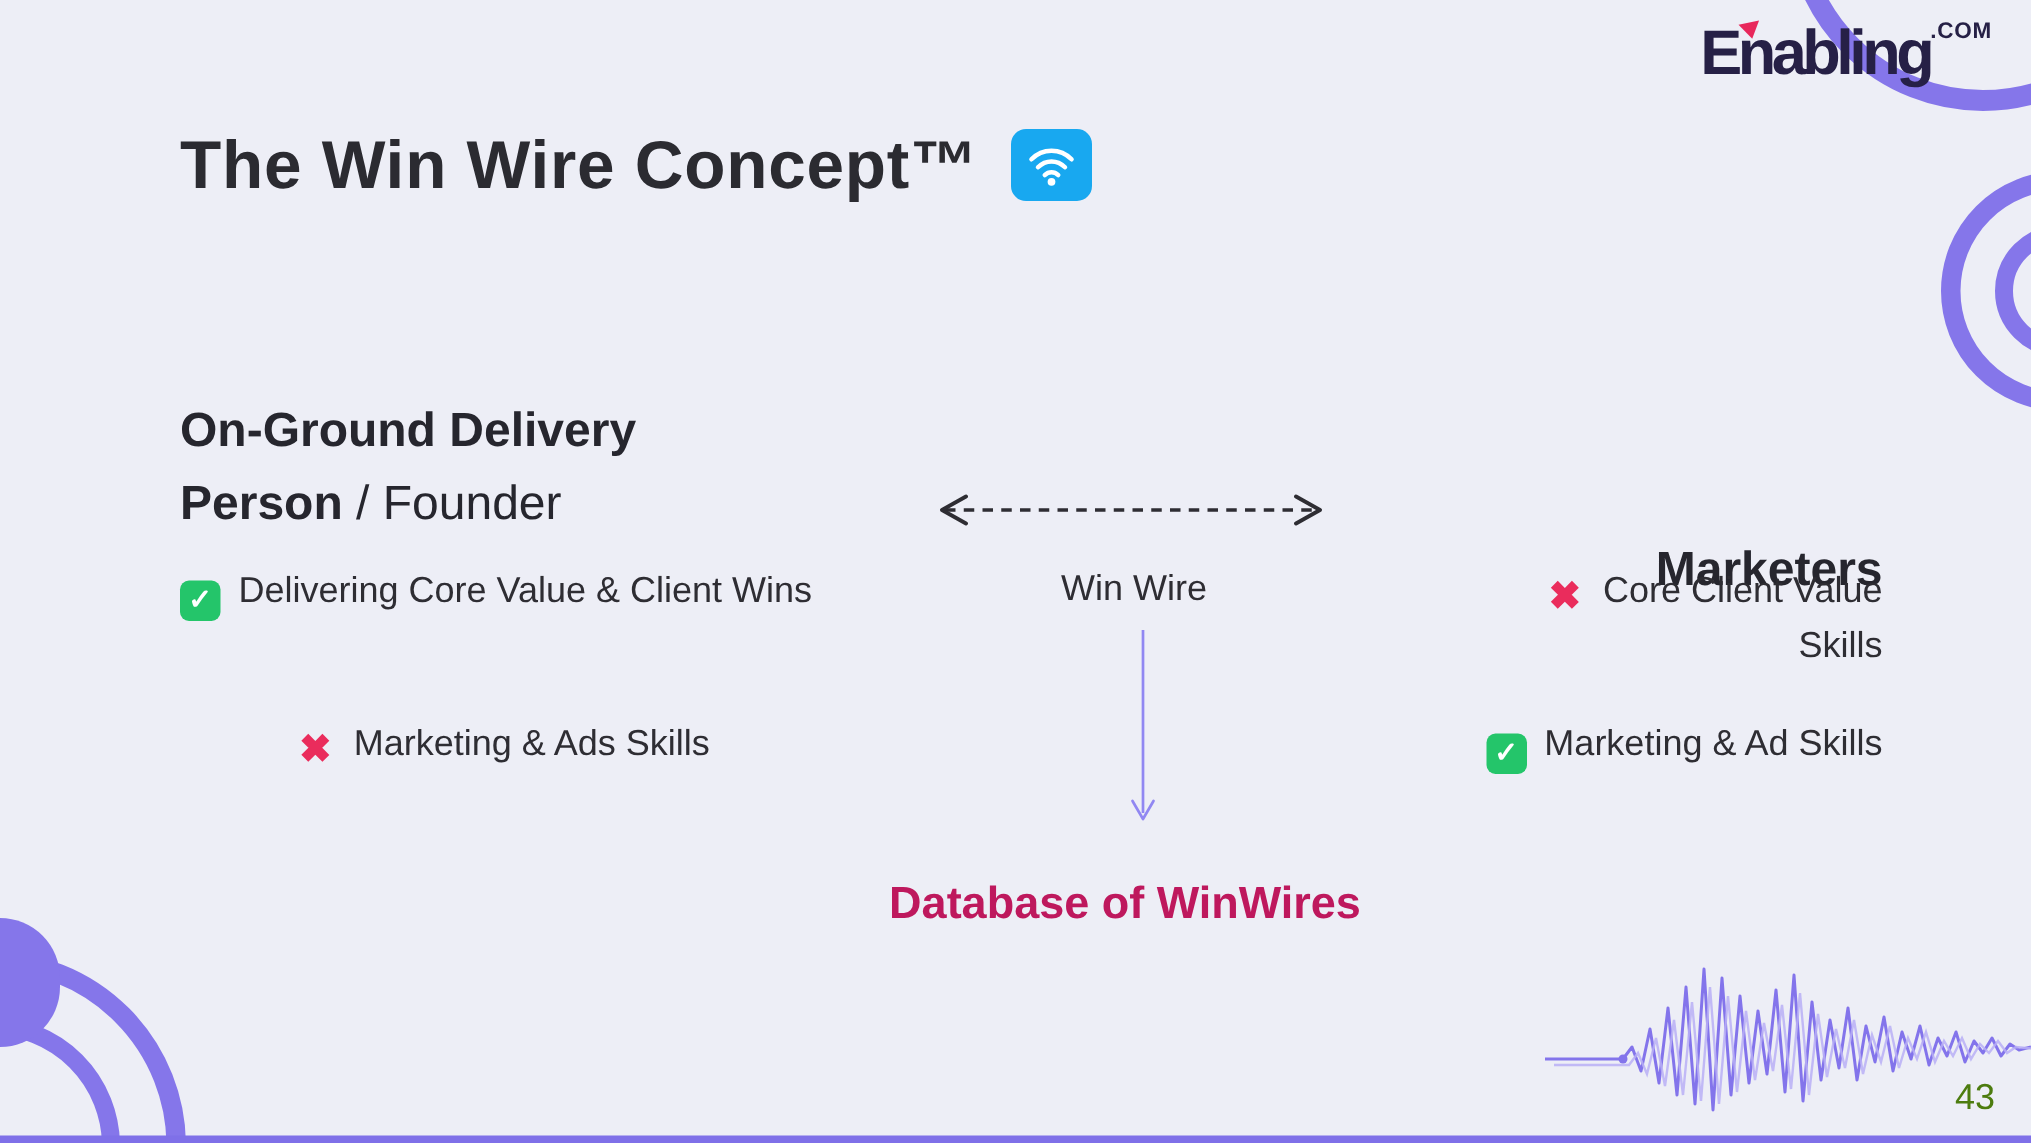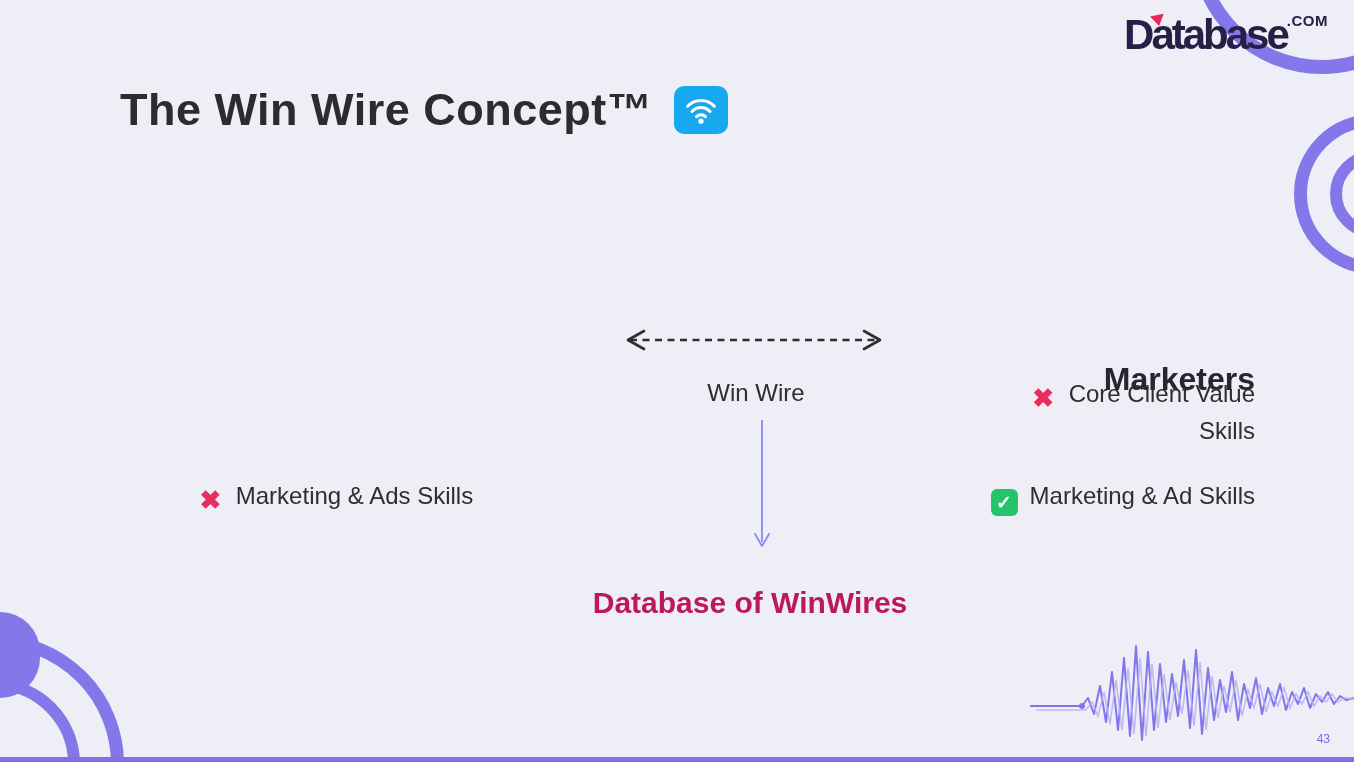--- a/index.html
+++ b/index.html
@@ -56,21 +56,21 @@
   
   .dashed-arrow { position: absolute; left: 612px; top: 327px; z-index: 1; }
   .arrow-label { position: absolute; left: 656px; top: 379px; width: 200px; text-align: center;
                  font-size: 24px; color: #2e2d33; z-index: 1; }
   .down-arrow { position: absolute; left: 750px; top: 420px; z-index: 1; }
   .db-title { position: absolute; left: 540px; top: 586px; width: 420px; text-align: center;
               font-size: 30px; font-weight: 700; color: #be185d; z-index: 1; }
   .db-subtitle { position: absolute; left: 540px; top: 622px; width: 420px; text-align: center;
                  font-size: 24px; font-style: italic; color: #2e2d33; z-index: 1; }
   
-  .page-number { position: absolute; right: 24px; bottom: 16px; font-size: 12px; color: #8b5cf6; z-index: 1; }
+  .page-number { position: absolute; right: 24px; bottom: 16px; font-size: 24px; color: #4d7c0f; z-index: 1; }
 </style>
 </head>
 <body>
 
 <div class="slide">
 
   <div class="ring ring-tr-outer"></div>
   <div class="ring ring-r-outer"></div>
   <div class="ring ring-r-inner"></div>
   <div class="ring ring-bl-outer"></div>
@@ -79,37 +79,44 @@
 
   <svg class="waveform" width="324" height="120" viewBox="0 0 324 120">
     <polyline points="0,78 52,78 58,70 64,86 70,58 76,94 82,44 88,102 94,30 100,108 106,18 112,112 118,24 124,102 130,36 136,94 142,46 148,88 154,32 160,100 166,22 172,106 178,40 184,92 190,52 196,84 202,44 208,92 214,56 220,80 226,50 232,86 238,60 244,78 250,56 256,82 262,64 268,76 274,60 280,80 286,66 292,74 298,64 304,76 310,68 316,72 324,70" fill="none" stroke="#8374eb" stroke-width="2" stroke-linejoin="round"></polyline>
     <polyline points="6,82 56,82 62,74 68,88 74,64 80,96 86,52 92,102 98,40 104,106 110,30 116,108 122,36 128,100 134,46 140,92 146,54 152,86 158,42 164,98 170,34 176,102 182,48 188,90 194,58 200,84 206,52 212,88 218,62 224,80 230,56 236,84 242,64 248,78 254,60 260,80 266,66 272,76 278,64 284,78 290,68 296,74 302,66 308,74 314,70 324,71" fill="none" stroke="#b9aff6" stroke-width="1.6" opacity="0.85"></polyline>
     <circle cx="52" cy="78" r="3" fill="#8374eb"></circle>
   </svg>
 
   <div class="bottom-bar"></div>
 
   <div class="logo">
-    <span class="logo-brand">Database</span>
+    <span class="logo-brand">Enabling</span>
     <span class="logo-accent"></span>
     <span class="logo-tld">.COM</span>
   </div>
 
   <div class="title-row">
     <h1 class="title">The Win Wire Concept™</h1>
     <span class="wifi-badge">
       <svg width="34" height="30" viewBox="0 0 24 22">
         <path d="M2.2 8.2 C7.6 2.6 16.4 2.6 21.8 8.2" stroke="#fff" stroke-width="2.2" fill="none" stroke-linecap="round"></path>
         <path d="M5.4 12.1 C9.2 8.3 14.8 8.3 18.6 12.1" stroke="#fff" stroke-width="2.2" fill="none" stroke-linecap="round"></path>
         <path d="M8.7 15.9 C10.6 14.1 13.4 14.1 15.3 15.9" stroke="#fff" stroke-width="2.2" fill="none" stroke-linecap="round"></path>
         <circle cx="12" cy="19.2" r="1.9" fill="#fff"></circle>
       </svg>
     </span>
   </div>
 
+  <div class="col-heading left-heading">
+    <span class="heading-strong">On-Ground Delivery Person</span>
+    <span class="heading-light">/ Founder</span>
+  </div>
+  <div class="item left-item-1">
+    <span class="icon check">✓</span><span>Delivering Core Value &amp; Client Wins</span>
+  </div>
   <div class="item left-item-2">
     <span class="icon cross">✖</span><span>Marketing &amp; Ads Skills</span>
   </div>
 
   <svg class="dashed-arrow" width="284" height="26" viewBox="0 0 284 26">
     <line x1="18" y1="13" x2="266" y2="13" stroke="#2e2d33" stroke-width="2.4" stroke-dasharray="7 5.5"></line>
     <path d="M32 4 L16 13 L32 22" fill="none" stroke="#2e2d33" stroke-width="2.6" stroke-linecap="round" stroke-linejoin="round"></path>
     <path d="M252 4 L268 13 L252 22" fill="none" stroke="#2e2d33" stroke-width="2.6" stroke-linecap="round" stroke-linejoin="round"></path>
   </svg>
   <div class="arrow-label">Win Wire</div>

